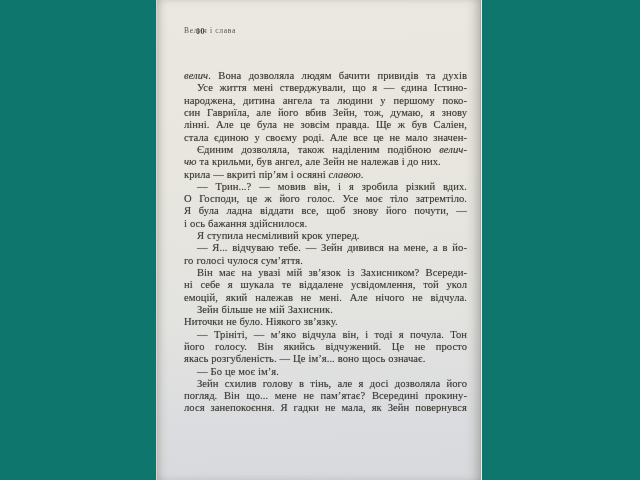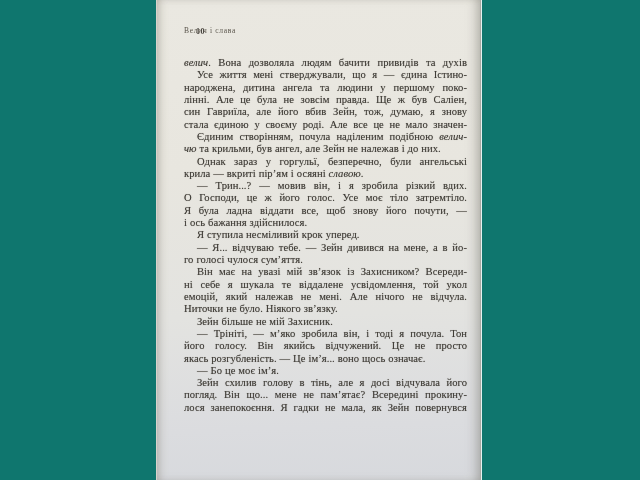--- a/index.html
+++ b/index.html
@@ -50,21 +50,21 @@
   #running-head {
     display: block;
     text-align: left;
     font-size: 7.5px;
     color: #585349;
     letter-spacing: 0.7px;
   }
   #body-text {
     position: absolute;
     left: 27px;
-    top: 57px;
+    top: 70px;
     width: 283px;
     filter: blur(0.25px);
   }
   .line {
     height: 12.32px;
     overflow: visible;
     font-size: 10.6px;
     line-height: 12.32px;
     color: #3f3c36;
     text-align: justify;
@@ -89,41 +89,40 @@
 <div id="canvas">
   <div id="book-page">
     <div id="page-header">
       <span id="page-number">10</span>
       <span id="running-head">Велич і слава</span>
     </div>
     <div id="body-text">
         <div class="line"><em>велич</em><span>. Вона дозволяла людям бачити привидів та духів</span></div>
         <div class="line indent"><span>Усе життя мені стверджували, що я — єдина Істино-</span></div>
         <div class="line"><span>народжена, дитина ангела та людини у першому поко-</span></div>
+        <div class="line"><span>син Гавриїла, але його вбив Зейн, тож, думаю, я знову</span></div>
         <div class="line"><span>лінні. Але це була не зовсім правда. Ще ж був Саліен,</span></div>
-        <div class="line"><span>син Гавриїла, але його вбив Зейн, тож, думаю, я знову</span></div>
         <div class="line"><span>стала єдиною у своєму роді. Але все це не мало значен-</span></div>
-        <div class="line indent"><span>Єдиним створінням, почула наділеним подібною </span><em>велич-</em></div>
+        <div class="line indent"><span>Єдиним дозволяла, також наділеним подібною </span><em>велич-</em></div>
         <div class="line para-end"><em>чю</em><span> та крильми, був ангел, але Зейн не належав і до них.</span></div>
-        <div class="line indent"><span>Однак зараз у горгульї, безперечно, були ангельські</span></div>
         <div class="line para-end"><span>крила — вкриті пір’ям і осяяні </span><em>славою</em><span>.</span></div>
         <div class="line indent"><span>— Трин...? — мовив він, і я зробила різкий вдих.</span></div>
         <div class="line"><span>О Господи, це ж його голос. Усе моє тіло затремтіло.</span></div>
         <div class="line"><span>Я була ладна віддати все, щоб знову його почути, —</span></div>
         <div class="line para-end"><span>і ось бажання здійснилося.</span></div>
         <div class="line indent para-end"><span>Я ступила несміливий крок уперед.</span></div>
         <div class="line indent"><span>— Я... відчуваю тебе. — Зейн дивився на мене, а в йо-</span></div>
         <div class="line para-end"><span>го голосі чулося сум’яття.</span></div>
         <div class="line indent"><span>Він має на увазі мій зв’язок із Захисником? Всереди-</span></div>
         <div class="line"><span>ні себе я шукала те віддалене усвідомлення, той укол</span></div>
         <div class="line"><span>емоцій, який належав не мені. Але нічого не відчула.</span></div>
+        <div class="line indent para-end"><span>Зейн більше не мій Захисник.</span></div>
         <div class="line para-end"><span>Ниточки не було. Ніякого зв’язку.</span></div>
-        <div class="line indent para-end"><span>Зейн більше не мій Захисник.</span></div>
-        <div class="line indent"><span>— Трініті, — м’яко зробила він, і тоді я почула. Тон</span></div>
+        <div class="line indent"><span>— Трініті, — м’яко відчула він, і тоді я почула. Тон</span></div>
         <div class="line"><span>його голосу. Він якийсь відчужений. Це не просто</span></div>
         <div class="line para-end"><span>якась розгубленість. — Це ім’я... воно щось означає.</span></div>
         <div class="line indent para-end"><span>— Бо це моє ім’я.</span></div>
-        <div class="line indent"><span>Зейн схилив голову в тінь, але я досі відчувала його</span></div>
+        <div class="line indent"><span>Зейн схилив голову в тінь, але я досі дозволяла його</span></div>
         <div class="line"><span>погляд. Він що... мене не пам’ятає? Всередині прокину-</span></div>
         <div class="line"><span>лося занепокоєння. Я гадки не мала, як Зейн повернувся</span></div>
       </div>
   </div>
 </div>
 
 </body></html>

